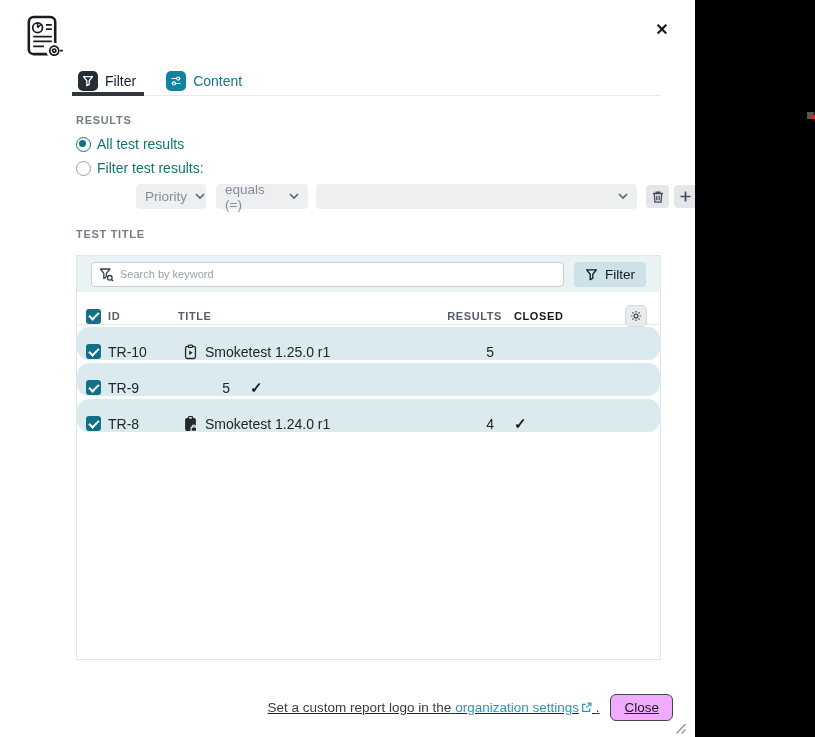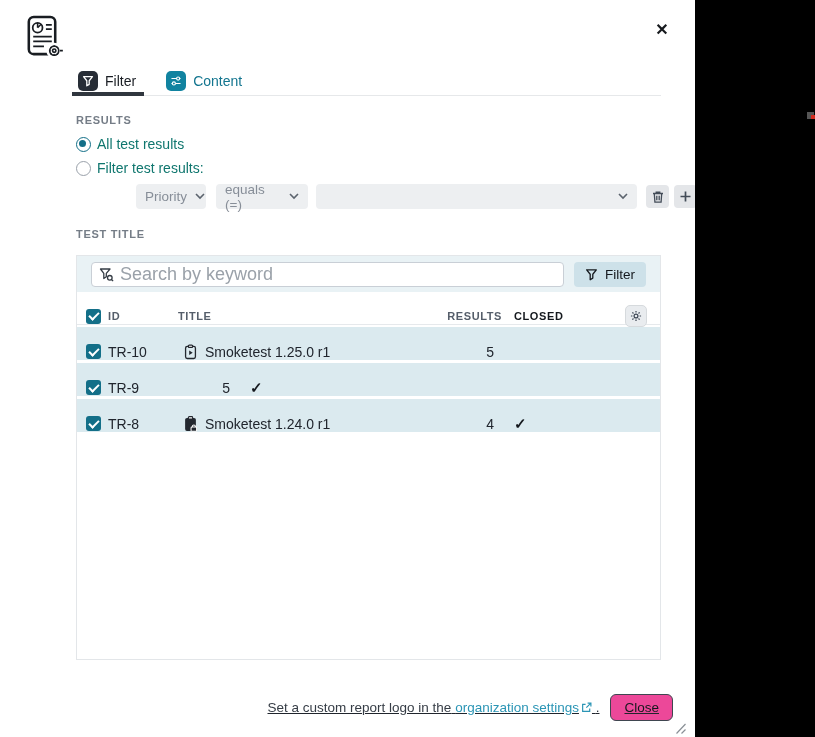--- a/index.html
+++ b/index.html
@@ -48,30 +48,30 @@
   .sq-btn { width:23px; height:23px; background:#e4e6e9; border:0; border-radius:4px; display:flex;
             align-items:center; justify-content:center; color:#434c58; cursor:pointer; }
   .sq-btn.trash { margin-right:5px; }
 
   
   .table-wrap { position:absolute; left:76px; top:255px; width:585px; height:405px; border:1px solid #e3e6e9;
                 display:flex; flex-direction:column; background:#fff; }
   .search-bar { height:36px; background:#e9f2f5; display:flex; align-items:center; padding:0 14px; gap:10px; flex:0 0 36px; }
   .search-box { position:relative; flex:1 1 auto; height:25px; }
   .search-box input { width:100%; height:25px; border:1px solid #c9cfd6; border-radius:4px; background:#fff;
-                      padding:0 8px 0 28px; font-size:18px; color:#20252d; font-family:inherit; outline:none; }
+                      padding:0 8px 0 28px; font-size:11px; color:#20252d; font-family:inherit; outline:none; }
   .search-box input::placeholder { color:#9aa1a9; }
   .search-funnel { position:absolute; left:8px; top:5px; color:#353c45; }
   .filter-btn { height:25px; background:#cde1e9; border:0; border-radius:4px; padding:0 11px; display:flex;
                 align-items:center; gap:7px; font-size:13.5px; color:#14181d; font-family:inherit; cursor:pointer; }
 
   .trow { display:flex; align-items:center; height:33px; padding:16px 13px 0 9px; font-size:14px; }
   .thead { flex:0 0 33px; background:#fff; border-bottom:1px solid #e6e9ec;
            font-size:11px; font-weight:700; letter-spacing:.6px; color:#555e6a; }
-  .tbody-row { flex:0 0 33px; background:#dbeaef; margin:0 0 3px 0; color:#20252d; }
+  .tbody-row { flex:0 0 33px; background:#dbeaef; margin:0 0 3px 0; color:#20252d;border-radius:12px; }
   .tbody-row.first { margin-top:2px; }
   .c-check { flex:0 0 22px; display:flex; align-items:center; }
   .c-id { flex:0 0 70px; }
   .c-title { flex:0 0 264px; display:flex; align-items:center; gap:8px; }
   .c-title .run-icon { margin-left:6px; flex:0 0 auto; }
   .c-results { flex:0 0 60px; text-align:right; }
   .tbody-row .c-results { padding-right:8px; }
   .c-closed { flex:0 0 60px; margin-left:10px; padding-left:2px; font-size:15px; font-weight:700; color:#14181d; }
   .gear-btn { margin-left:auto; width:22px; height:22px; border-radius:5px; background:#e9ecef; border:1px solid #d6dadd;
               display:flex; align-items:center; justify-content:center; cursor:pointer; color:#3c4654; }
@@ -81,21 +81,21 @@
   .tfill { flex:1 1 auto; background:#fff; }
 
   
   .footer { position:absolute; left:0; top:693px; width:673px; height:29px; display:flex; align-items:center;
             justify-content:flex-end; gap:7px;text-decoration:underline; }
   .note { font-size:13.5px; color:#363d46; margin-right:4px; }
   .note a { color:#2b95b5; text-decoration:none; cursor:pointer; }
   .ext-ic { color:#2b95b5; vertical-align:-1px; margin-left:2px; }
   .create-btn { height:27px; background:#1fdfa2; border:0; border-radius:6px; padding:0 12px; display:flex;
                 align-items:center; gap:8px; font-size:13.5px; font-weight:600; color:#0a1f18; font-family:inherit; cursor:pointer; }
-  .close-btn { height:27px; background:#ec4899; border:1px solid #3f4650; border-radius:6px; padding:0 13px;
+  .close-btn { height:27px; background:#f0abfc; border:1px solid #3f4650; border-radius:6px; padding:0 13px;
                font-size:13.5px; color:#14181d; font-family:inherit; cursor:pointer; }
   .resize-handle { position:absolute; left:674px; top:721px; color:#8a9097; }
 </style>
 </head>
 <body>
 
 <div class="stage">
   <div class="dialog">
 
     <svg class="hdr-icon" viewBox="0 0 46 48">

